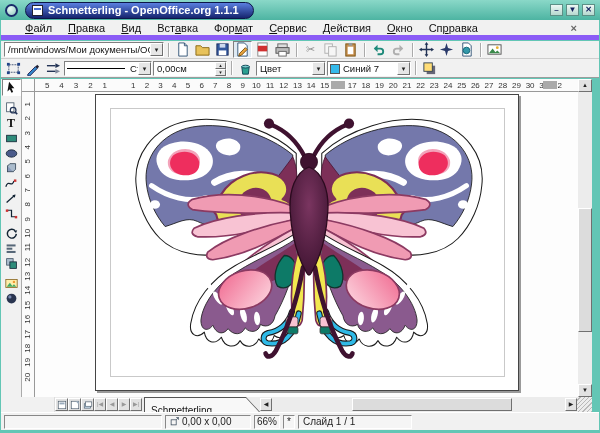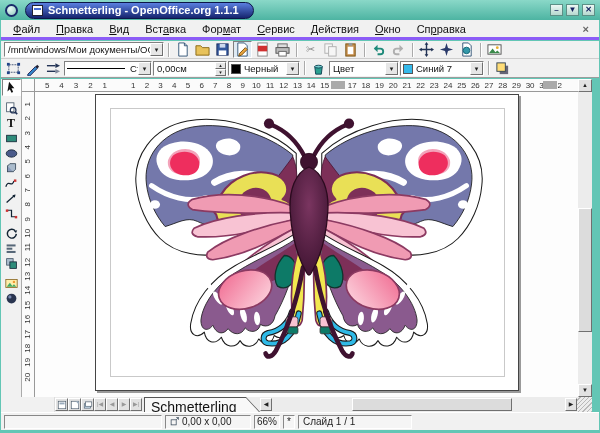--- a/index.html
+++ b/index.html
@@ -16,22 +16,22 @@
         background:linear-gradient(#5a7fe0,#16246e);display:flex;align-items:center;
         padding:0 14px 0 6px;gap:5px;color:#fff;font-weight:bold;font-size:11px;white-space:nowrap}
   .pill .doc{width:11px;height:11px;background:#fff;border:1px solid #223;position:relative}
   .pill .doc:after{content:"";position:absolute;left:1px;top:2px;right:1px;height:2px;background:#4a6fd4}
   .winbtns{margin-left:auto;margin-right:5px;display:flex;gap:3px}
   .wbtn{width:13px;height:12px;background:linear-gradient(#eef8f4,#b5d8cf);border:1px solid #5d8f86;
         color:#13205e;font-size:8px;line-height:10px;text-align:center;font-weight:bold;cursor:default}
 
   
   .menubar{position:absolute;top:20px;left:1px;right:1px;height:20px;background:#f1f1f1;
-           border-bottom:3px solid #8b5cf6;display:flex;align-items:center;font-size:11px;
-           color:#111;padding:0 4px}
+           border-bottom:5px solid #8b5cf6;display:flex;align-items:center;font-size:11px;
+           color:#111;padding:0 16px}
   .mitem{padding:3px 8px;white-space:nowrap}
   .u{text-decoration:underline}
   .mclose{margin-left:auto;color:#666;font-weight:bold;font-size:11px;padding:0 6px}
 
   
   .bar{position:absolute;left:1px;right:1px;background:#f1f1f1;display:flex;align-items:center;
        padding:0 3px;gap:1px}
   .funcbar{top:41px;height:18px;border-bottom:1px solid #cecece}
   .objbar{top:59px;height:19px;border-bottom:1px solid #9c9c9c}
   .combo{display:flex;align-items:stretch;border:1px solid;border-color:#808080 #fff #fff #808080;
@@ -95,21 +95,21 @@
   .vwbtn{width:13px;height:13px;margin-top:1px;background:#e2e2e2;border:1px solid;
          border-color:#fff #707070 #707070 #fff;display:flex;align-items:center;justify-content:center;flex:none}
   .navbtn{width:12px;height:13px;margin-top:1px;background:#e2e2e2;border:1px solid;
           border-color:#fff #707070 #707070 #fff;font-size:6px;line-height:11px;text-align:center;
           color:#999;flex:none;white-space:nowrap;overflow:hidden}
   .tab{position:relative;width:116px;flex:none;margin-left:2px}
   .tab .tb{position:absolute;inset:0;background:#555;
            clip-path:polygon(0 0,calc(100% - 14px) 0,100% 100%,0 100%)}
   .tab .tf{position:absolute;left:1px;top:1px;right:1px;bottom:0;background:#f8f8f8;
            clip-path:polygon(0 0,calc(100% - 13px) 0,100% 100%,0 100%)}
-  .tab .tl{position:absolute;left:7px;top:2px;font-size:14px;color:#111;white-space:nowrap}
+  .tab .tl{position:absolute;left:7px;top:8px;font-size:10px;color:#111;white-space:nowrap}
   .hbtn{width:12px;height:13px;margin-top:1px;background:#e2e2e2;border:1px solid;
         border-color:#fff #707070 #707070 #fff;font-size:6px;line-height:11px;text-align:center;color:#222;flex:none}
   .htrack{flex:1;position:relative;margin-top:1px;height:13px;background:#ececec}
   .hthumb{position:absolute;left:80px;width:160px;top:0;height:13px;background:#dcdcdc;
           border:1px solid;border-color:#fff #707070 #707070 #fff}
   .corner{width:15px;flex:none;background:#ececec;
           background-image:repeating-linear-gradient(135deg,#ececec 0 2px,#b8b8b8 2px 3px)}
 
   
   .statusbar{position:absolute;left:1px;right:1px;top:412px;height:18px;background:#f1f1f1;
@@ -282,25 +282,20 @@
     <span class="cval" style="flex:1">Ст</span>
     <span class="cbtn">▾</span>
   </div>
   <div class="combo" style="width:74px">
     <span class="cval" style="flex:1">0,00см</span>
     <span class="spincol">
       <div>▴</div>
       <div>▾</div>
     </span>
   </div>
-  <div class="combo" style="width:72px">
-    <span class="swatch" style="background:#000"></span>
-    <span class="cval" style="flex:1">Черный</span>
-    <span class="cbtn">▾</span>
-  </div>
   <div class="sep"></div>
   <div class="tbtn">
     <svg width="15" height="15" viewBox="0 0 16 16">
         <path d="M4 6h8l-1 8H5z" fill="#2aa090" stroke="#114455"></path>
         <ellipse cx="8" cy="6" rx="4" ry="1.5" fill="#77cccc" stroke="#114455"></ellipse>
       </svg>
   </div>
   <div class="combo" style="width:70px">
     <span class="cval" style="flex:1">Цвет</span>
     <span class="cbtn">▾</span>

